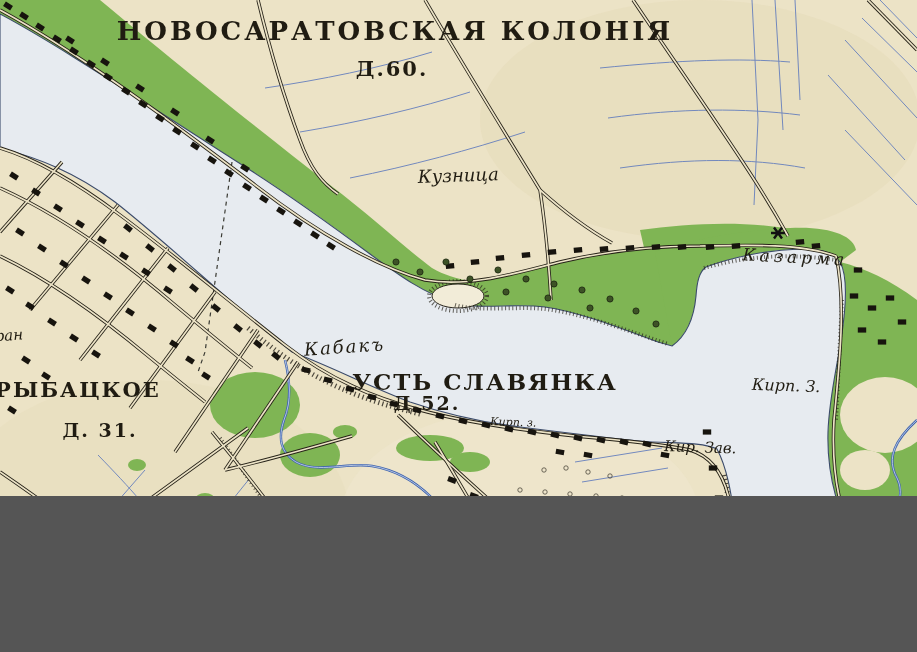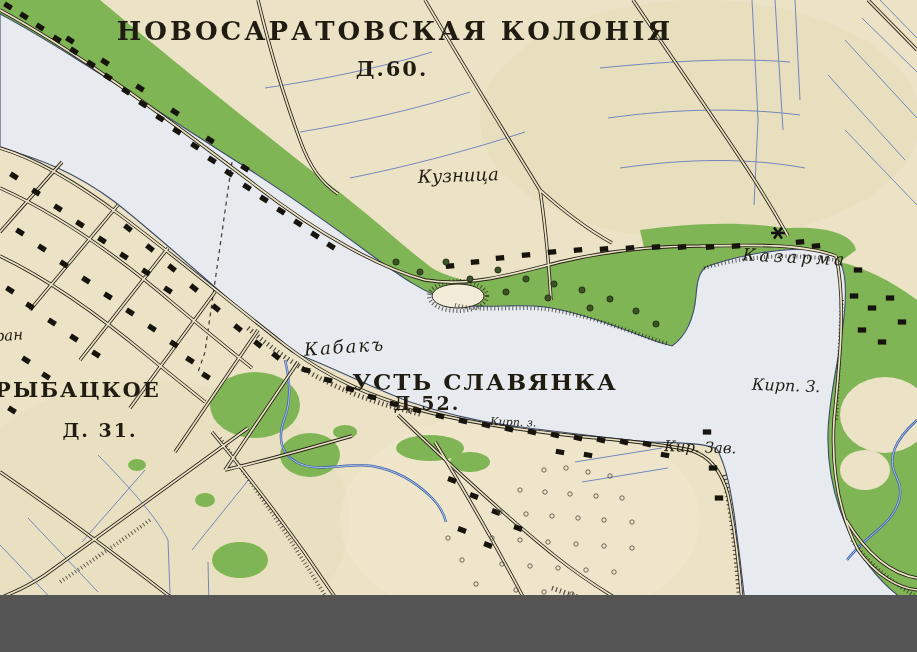--- a/index.html
+++ b/index.html
@@ -1,16 +1,16 @@
 <!DOCTYPE html>
 <html><head>
 <meta charset="utf-8">
 <style>
   html,body{margin:0;padding:0;background:#555;}
-  .map-frame{width:917px;height:595px;overflow:hidden;position:relative;background:#ece3c6;}
+  .map-frame{width:917px;height:496px;overflow:hidden;position:relative;background:#ece3c6;}
   svg{display:block;}
   text{fill:#201c12;}
   .big-label{font-family:"DejaVu Serif","Liberation Serif",serif;font-weight:bold;letter-spacing:3px;}
   .med-label{font-family:"DejaVu Serif","Liberation Serif",serif;font-weight:bold;letter-spacing:2px;}
   .script-label{font-family:"DejaVu Serif","Liberation Serif",serif;font-style:italic;}
   .road-outer{fill:none;stroke:#262218;stroke-width:3.4;}
   .road-inner{fill:none;stroke:#ece3c6;stroke-width:1.7;}
   .blue-line{fill:none;stroke:#5d79bd;stroke-width:1;opacity:.85;}
   .hachure{fill:none;stroke:#26221a;stroke-width:5;stroke-dasharray:1.2 3;opacity:.8;}
   .hachure-lt{fill:none;stroke:#26221a;stroke-width:4;stroke-dasharray:1 2.6;opacity:.7;}

